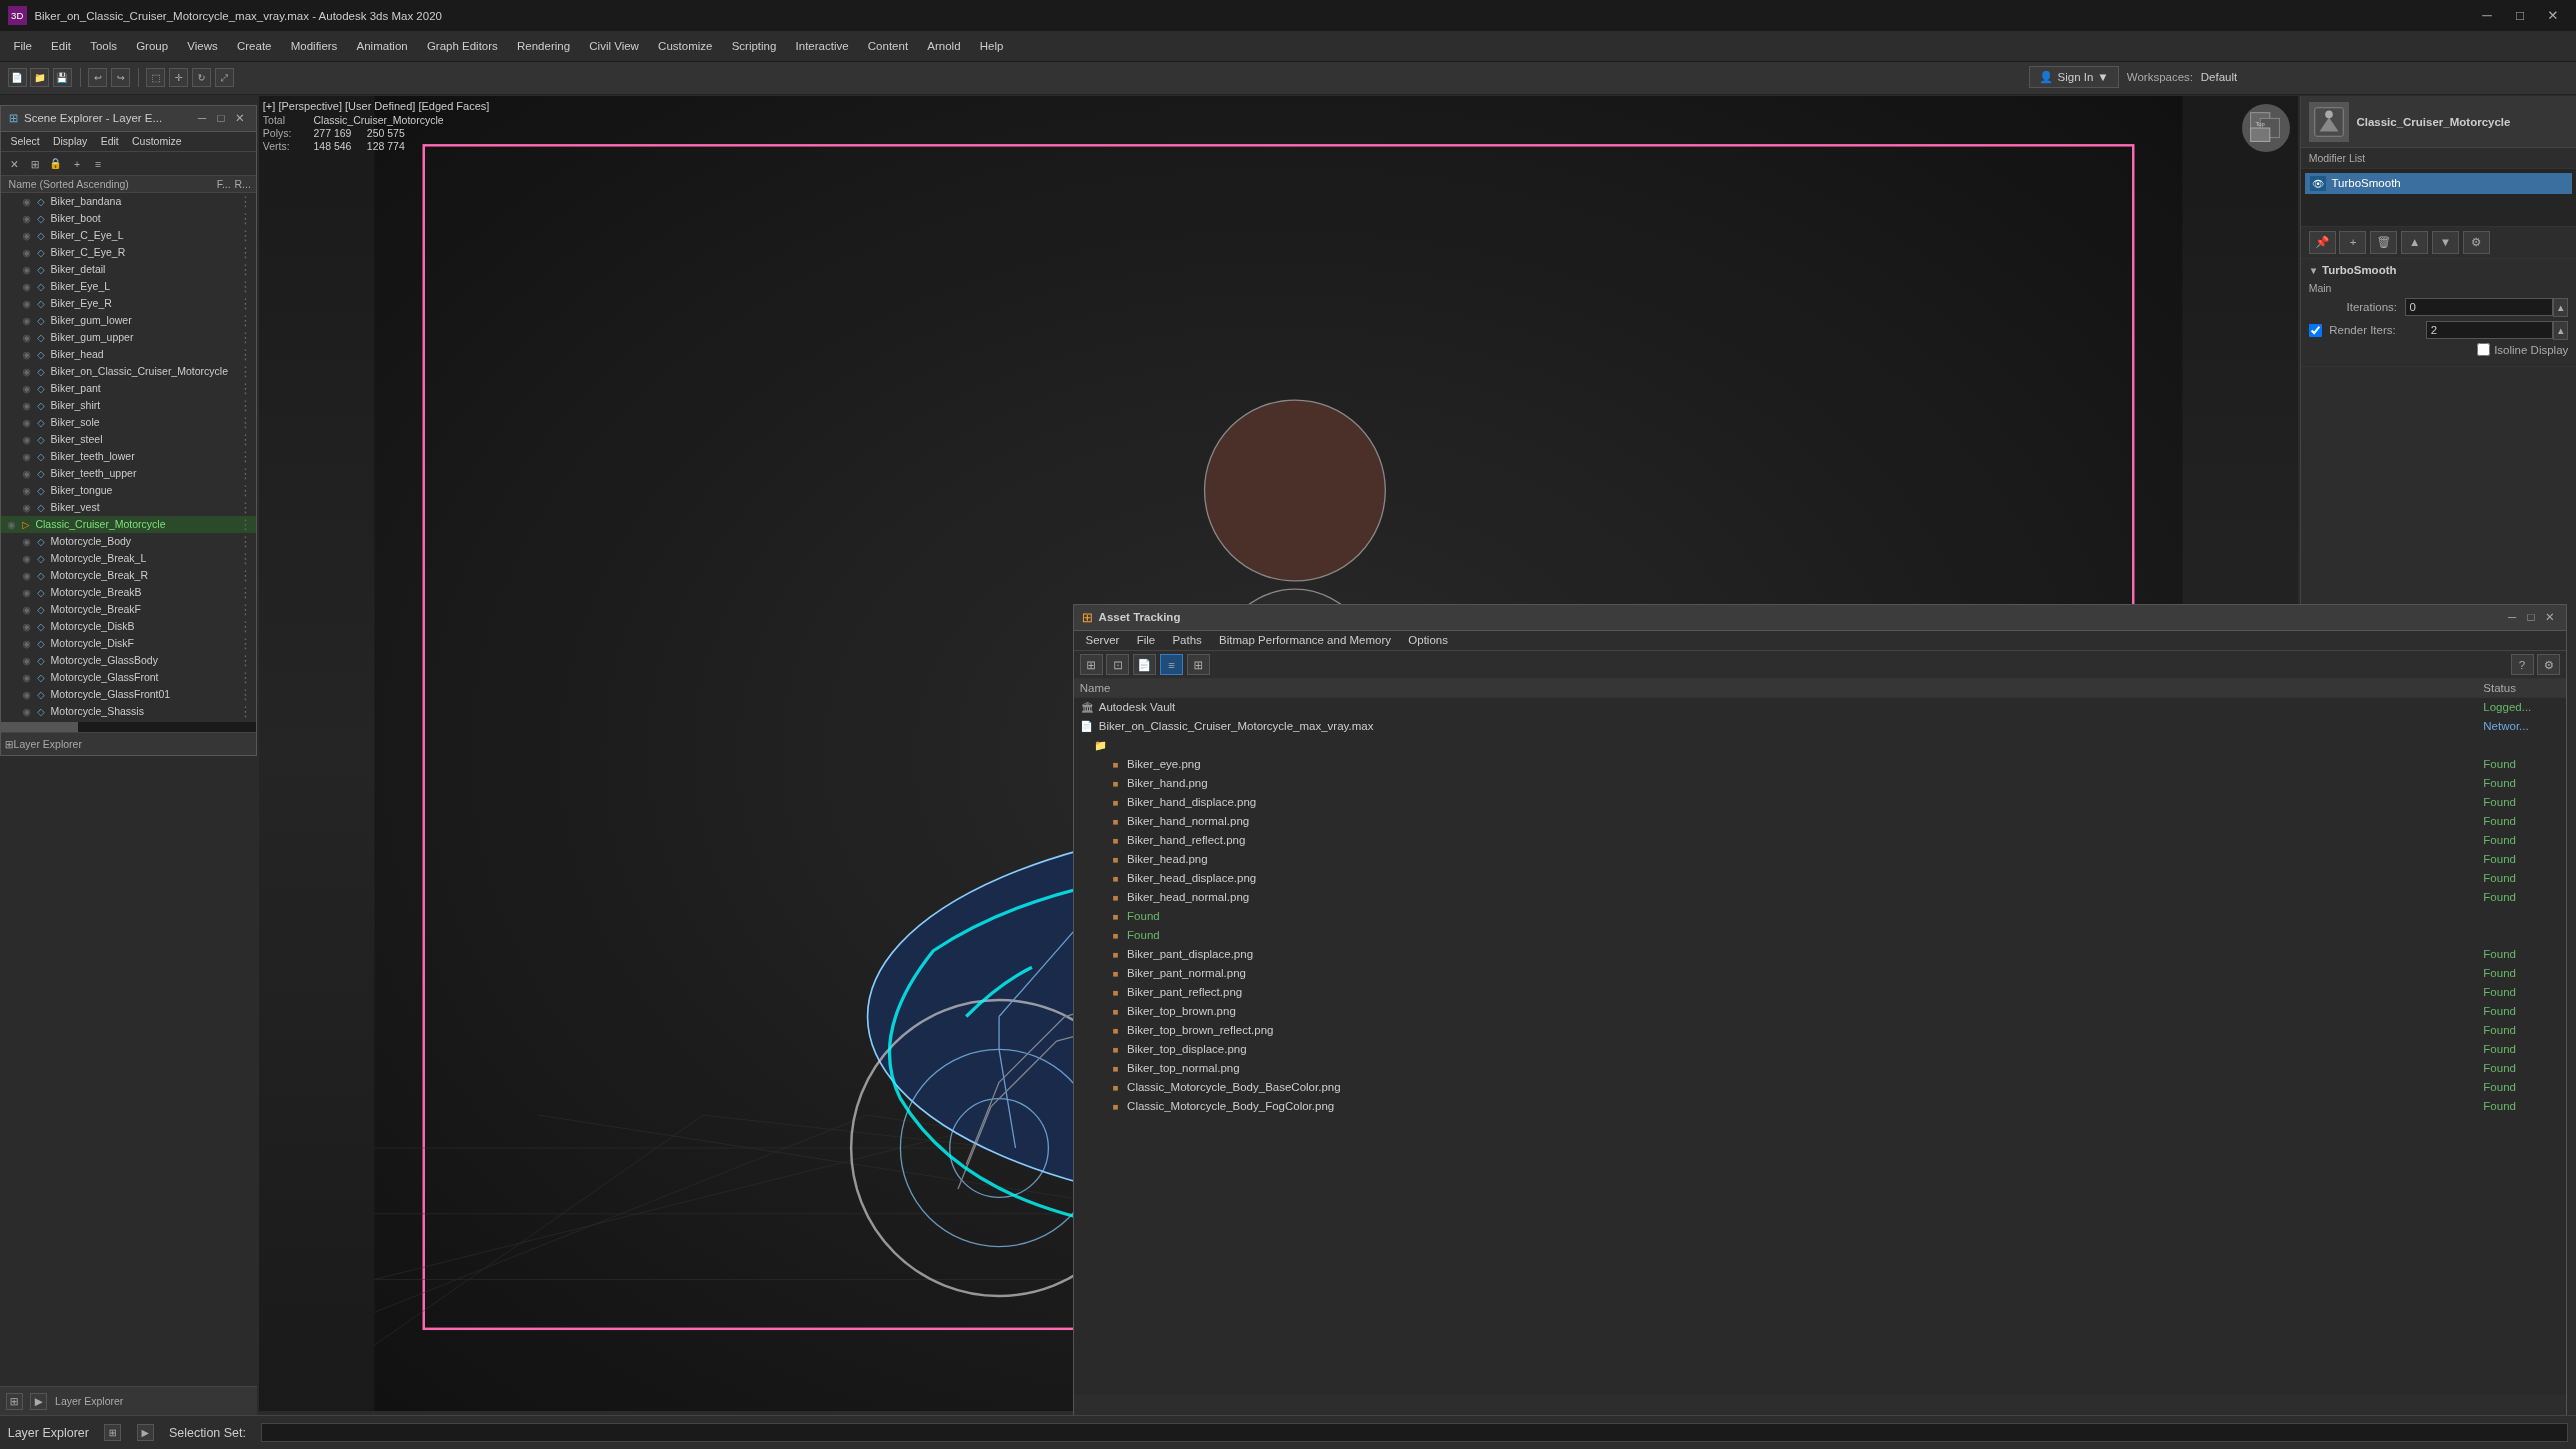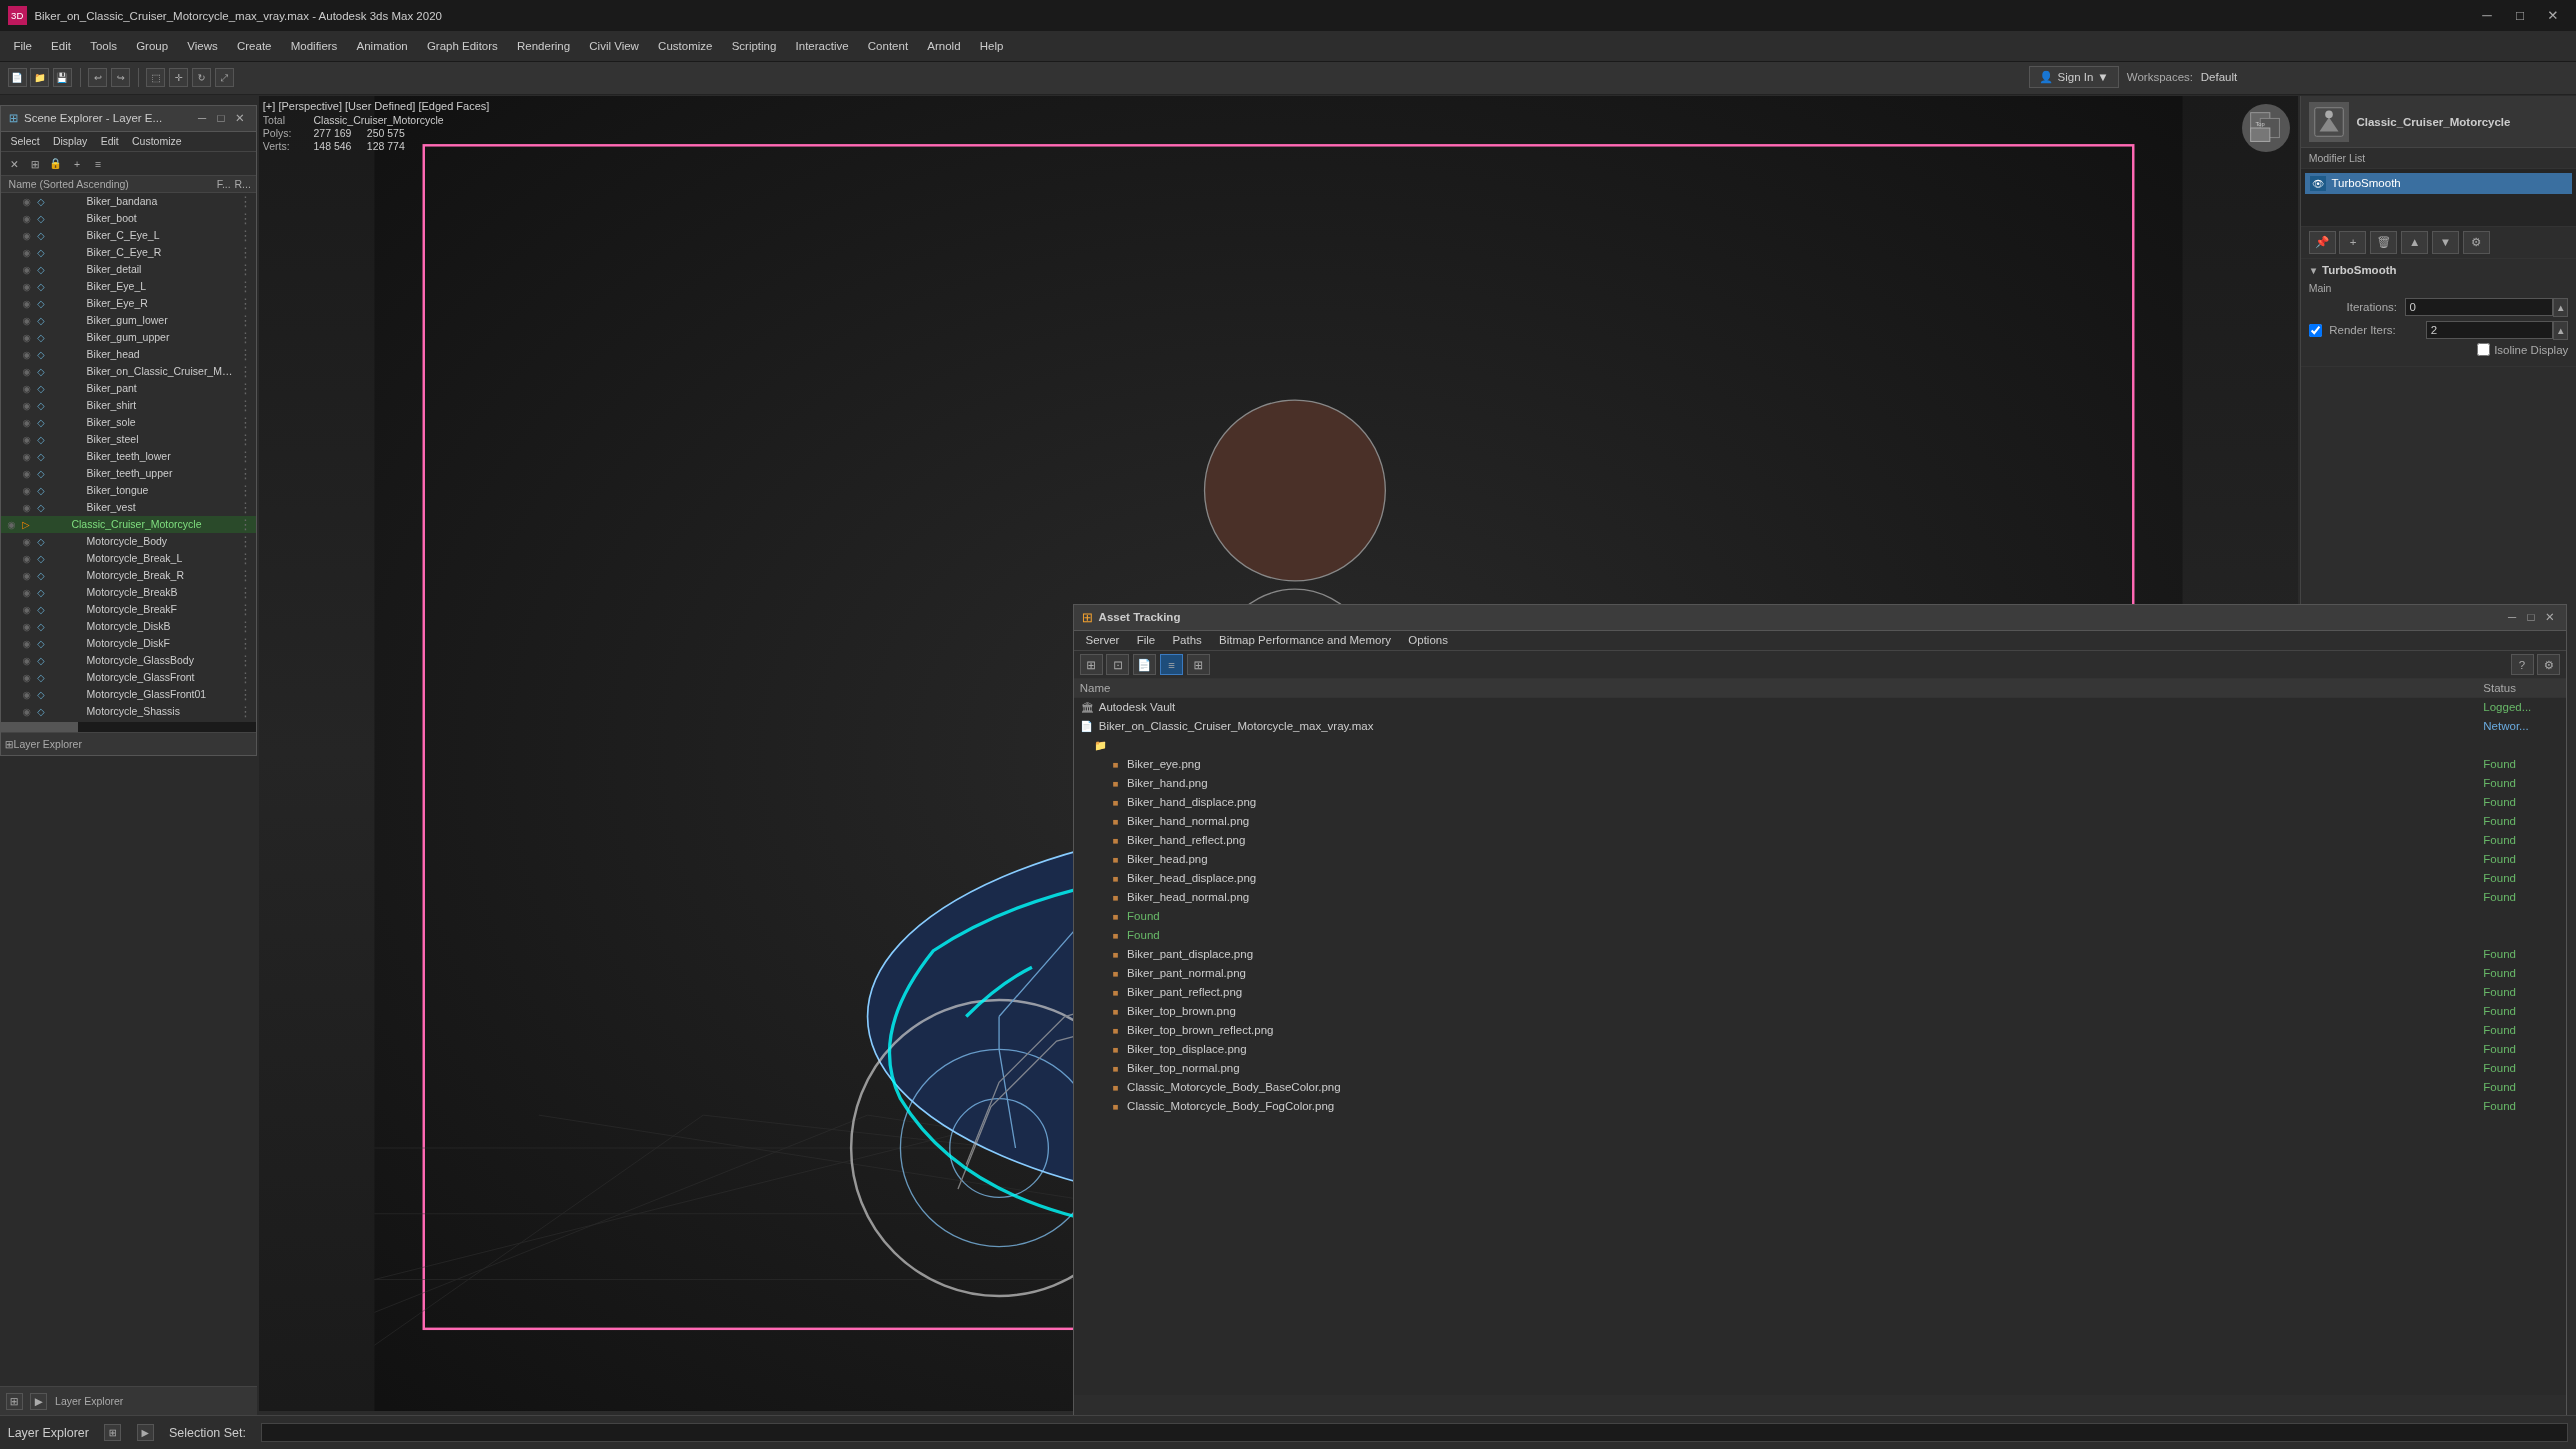--- a/index.html
+++ b/index.html
@@ -27,21 +27,21 @@
       top: 0; left: 0;
       z-index: 100;
     }
     #title-bar-left {
       display: flex;
       align-items: center;
       gap: 7.7px;
     }
     #app-icon {
       width: 19px; height: 19px;
-      background: #be185d;
+      background: #701a75;
       display: flex; align-items: center; justify-content: center;
       font-size: 9.6px; color: #fff;
     }
     #title-text {
       font-size: 11.5px;
       color: #cccccc;
     }
     #title-bar-controls {
       display: flex;
       gap: 1.9px;
@@ -241,21 +241,20 @@
       width: 13.4px;
       text-align: center;
       font-size: 9.6px;
       color: #666;
     }
     .scene-item-name {
       flex: 1;
       overflow: hidden;
       text-overflow: ellipsis;
       white-space: nowrap;
-      margin-left: 36px;
     }
     .scene-item-dots {
       width: 15.3px;
       text-align: right;
       color: #666;
       font-size: 13.4px;
     }
 
     #scene-explorer-footer {
       position: absolute;

